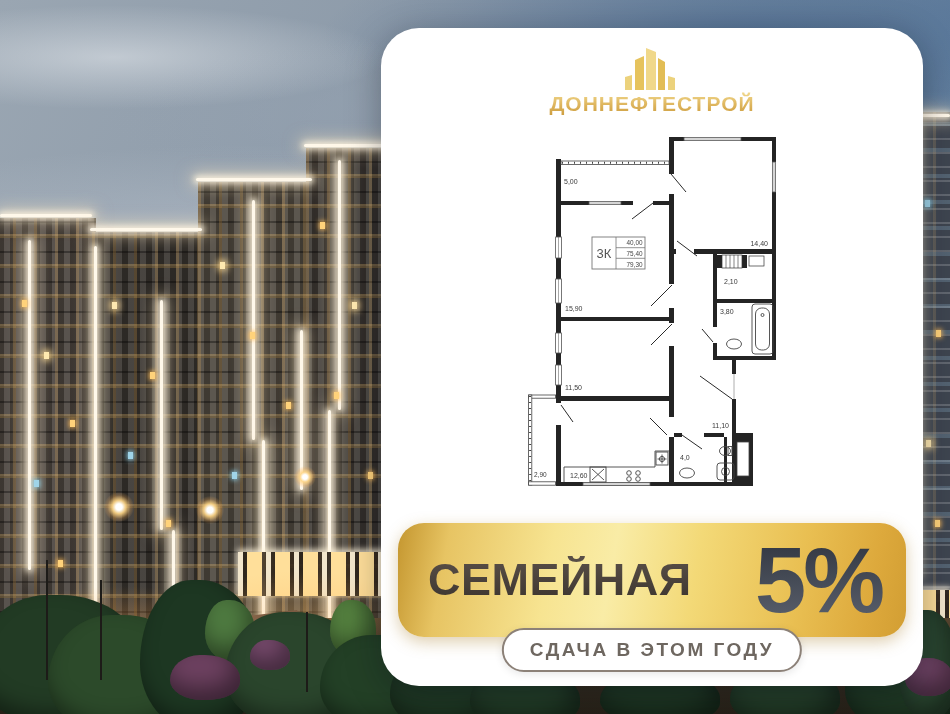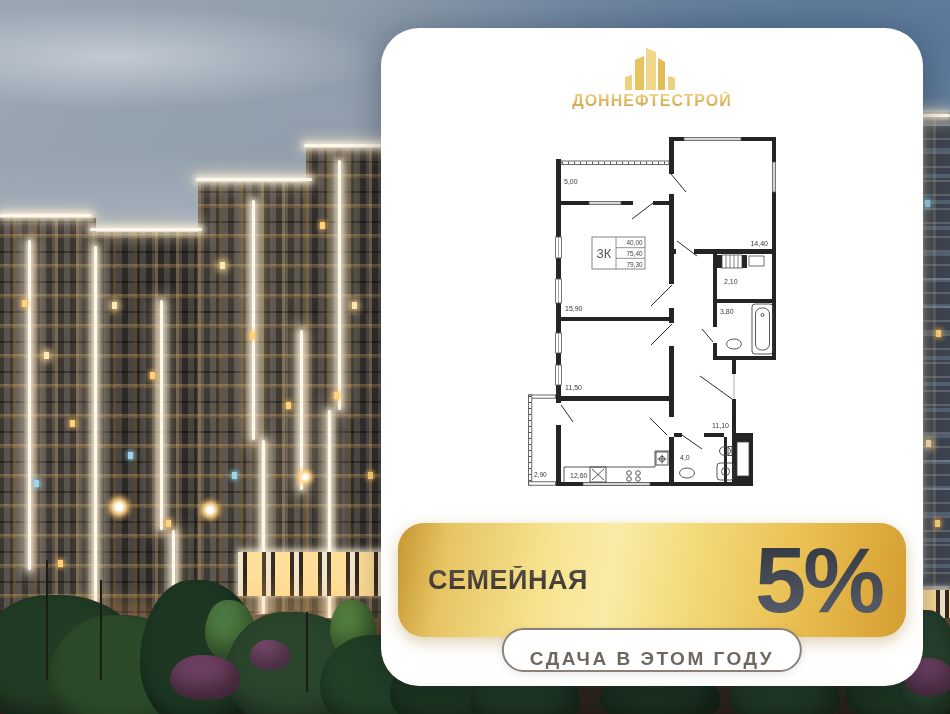--- a/index.html
+++ b/index.html
@@ -40,35 +40,35 @@
   .path{position:absolute;background:linear-gradient(180deg,#9c6248,#7a4a38);}
   .pole{position:absolute;width:2px;background:#1d1b18;}
   .lamp{position:absolute;border-radius:50%;background:
     radial-gradient(circle,#ffffff 0 15%,rgba(255,214,134,.9) 32%,rgba(255,180,90,.25) 55%,transparent 72%);}
   .tree{position:absolute;border-radius:46% 54% 50% 50%/60% 56% 44% 48%;
     box-shadow:inset -6px -12px 22px rgba(0,0,0,.45);}
 
   .card{position:absolute;left:381px;top:28px;width:542px;height:658px;background:#ffffff;
     border-radius:38px;box-shadow:0 8px 34px rgba(10,15,25,.35);}
   .logo{position:absolute;left:0;top:18px;width:100%;display:flex;flex-direction:column;align-items:center;}
-  .logo-text{margin-top:2px;font-size:16px;font-weight:bold;letter-spacing:1px;
+  .logo-text{margin-top:2px;font-size:21px;font-weight:bold;letter-spacing:1px;
     background:linear-gradient(180deg,#f1d98e 0%,#ddb45c 55%,#cc9c3e 100%);
     -webkit-background-clip:text;background-clip:text;color:#d9ae4e;-webkit-text-fill-color:transparent;}
   .plan{position:absolute;left:147px;top:109px;}
   .banner{position:absolute;left:17px;top:495px;width:508px;height:114px;border-radius:26px;
     background:linear-gradient(100deg,#c4962f 0%,#e7c463 10%,#f7e491 30%,#f9eca6 42%,#f3d977 58%,#e9bf52 78%,#dda93c 92%,#d29e33 100%);
     box-shadow:0 5px 16px rgba(160,115,25,.35);display:flex;align-items:center;}
-  .banner-lines{padding-left:30px;font-size:27px;line-height:1.05;font-weight:bold;letter-spacing:.5px;
+  .banner-lines{padding-left:30px;font-size:45px;line-height:1.05;font-weight:bold;letter-spacing:.5px;
     background:linear-gradient(180deg,#5a5048 0%,#3b342e 100%);
     -webkit-background-clip:text;background-clip:text;color:#453d36;-webkit-text-fill-color:transparent;}
   .rate{margin-left:auto;padding-right:24px;font-size:92px;font-weight:bold;letter-spacing:-3px;line-height:1;
     background:linear-gradient(180deg,#30353f 0%,#5b616d 100%);
     -webkit-background-clip:text;background-clip:text;color:#434956;-webkit-text-fill-color:transparent;}
   .pill{position:absolute;left:50%;top:600px;transform:translateX(-50%);height:40px;padding:0 26px;
-    background:#fff;border:2px solid #8c8178;border-radius:22px;display:flex;align-items:flex-end;
+    background:#fff;border:2px solid #8c8178;border-radius:22px;display:flex;align-items:center;
     box-shadow:0 2px 8px rgba(0,0,0,.10);white-space:nowrap;}
   .pill span{font-size:19px;font-weight:bold;letter-spacing:2.5px;color:#6e6760;}
   .plan text{font-family:"Liberation Sans","DejaVu Sans",sans-serif;}
 </style>
 </head>
 <body>
 
 <div class="stage">
 
   <div class="layer clouds"></div>

